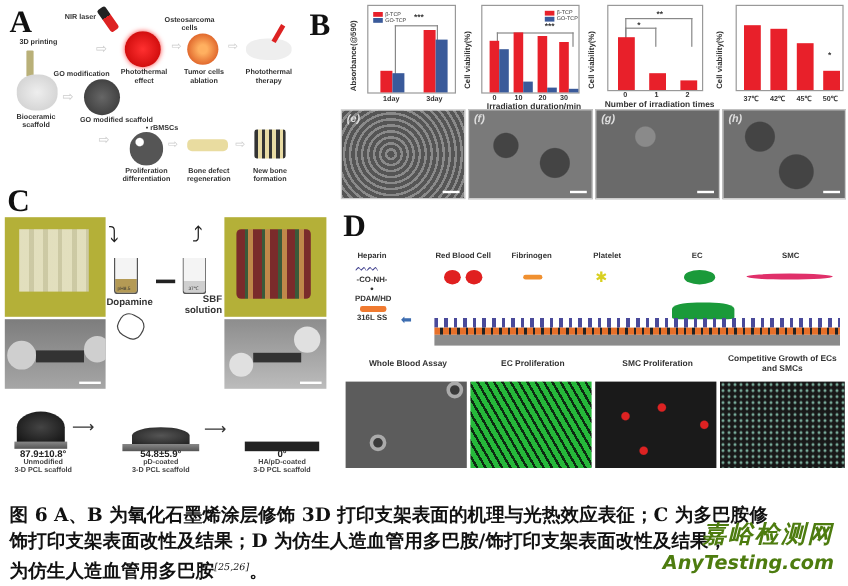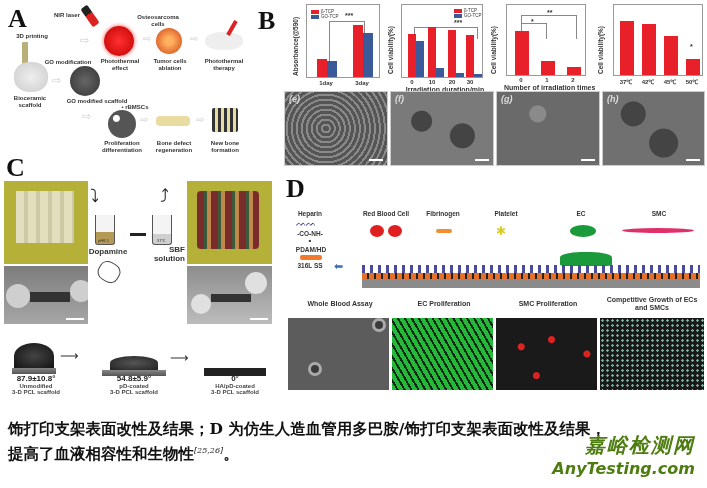--- a/index.html
+++ b/index.html
@@ -263,20 +263,21 @@
 
 <div class="cellimg" style="left:288px; top:318px; width:101px; height:72px; background:#5c5c5c;">
   <div class="abs" style="left:20px; top:44px; width:14px; height:14px; border-radius:50%; border:3px solid #aaa; background:#3a3a3a;"></div>
   <div class="abs" style="left:84px; top:0; width:14px; height:14px; border-radius:50%; border:3px solid #aaa; background:#3a3a3a;"></div>
 </div>
 <div class="cellimg" style="left:392px; top:318px; width:101px; height:72px; background:repeating-linear-gradient(60deg,#26b83a 0 4px,#0d2a12 4px 6px);"></div>
 <div class="cellimg" style="left:496px; top:318px; width:101px; height:72px; background:radial-gradient(circle at 25% 40%,#d22 3px,transparent 4px),radial-gradient(circle at 55% 30%,#d22 3px,transparent 4px),radial-gradient(circle at 40% 80%,#d22 3px,transparent 4px),radial-gradient(circle at 90% 50%,#d22 3px,transparent 4px),#1a1a1a;"></div>
 <div class="cellimg" style="left:600px; top:318px; width:104px; height:72px; background:radial-gradient(circle,#7a9 1px,transparent 1.5px) 0 0/5px 5px,#181818;"></div>
 
 <div class="caption">
+  <div>图 6  A、B 为氧化石墨烯涂层修饰 3D 打印支架表面的机理与光热效应表征；C 为多巴胺修</div>
   <div>饰打印支架表面改性及结果；D 为仿生人造血管用多巴胺/饰打印支架表面改性及结果，</div>
-  <div><span>提高了血液相容性和生物性</span><sup>[25,26]</sup><span>。</span></div>
+  <div><span>为仿生人造血管用多巴胺</span><sup>[25,26]</sup><span>。</span></div>
 </div>
 
 <div class="watermark">
   <div style="font-size:20px; letter-spacing:2px;">嘉峪检测网</div>
   <div style="font-size:16px;">AnyTesting.com</div>
 </div>
 
 </body></html>

